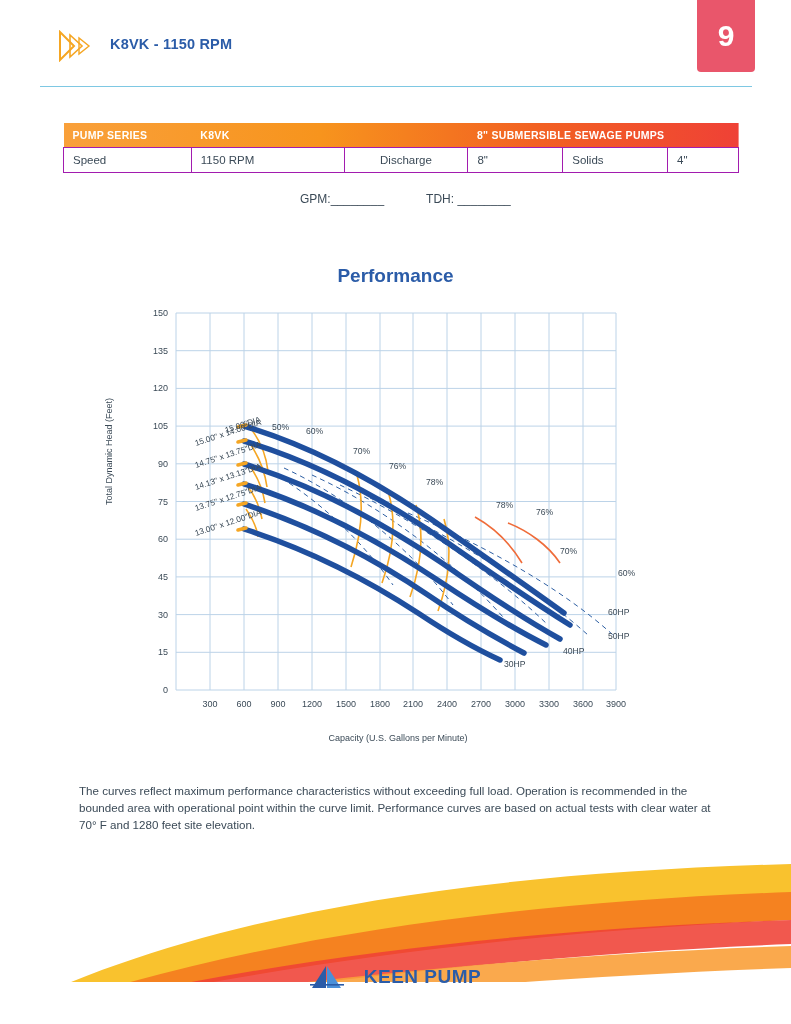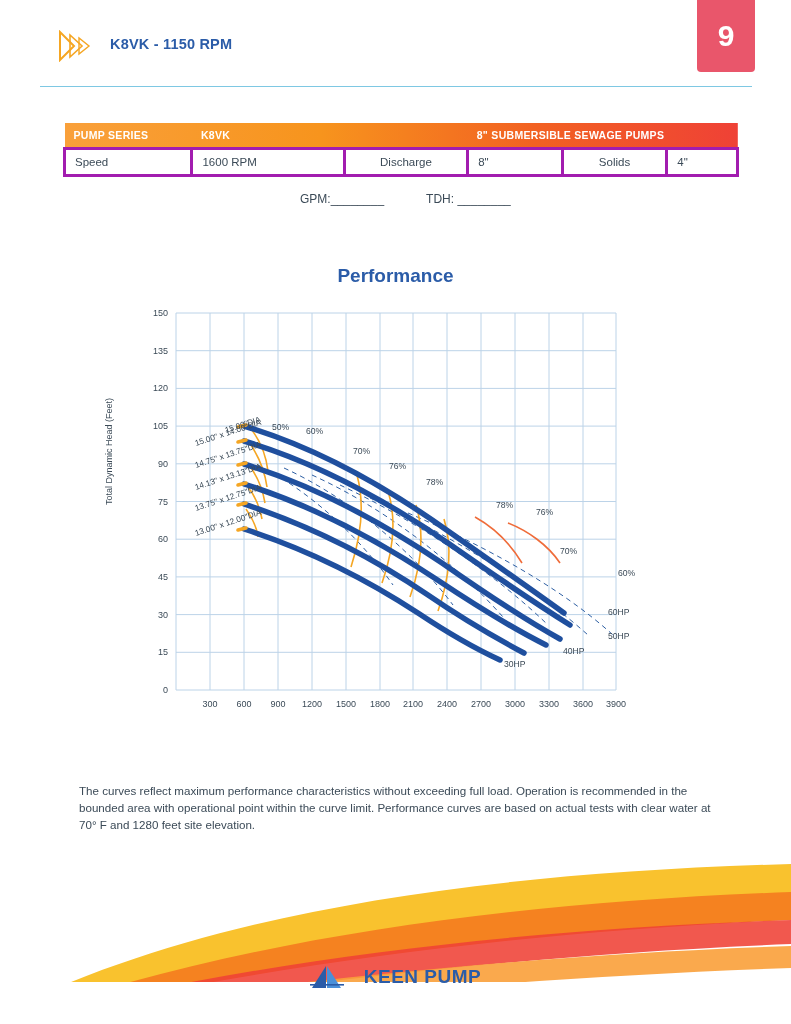--- a/index.html
+++ b/index.html
@@ -32,28 +32,28 @@
     background: #e9566b; border-radius: 0 0 4px 4px;
     color: #fff; font-size: 30px; font-weight: bold;
     display: flex; align-items: center; justify-content: center;
   }
 
   
   .spec-table {
     position: absolute; left: 63px; top: 123px; width: 676px;
     border-collapse: collapse; font-size: 11.5px; color: #3b4a57;
   }
-  .spec-table td { border: 3px solid #a21caf; padding: 6px 9px; height: 24px; }
+  .spec-table td { border: 1px solid #a21caf; padding: 6px 9px; height: 24px; }
   .spec-head td {
     color: #ffffff; font-weight: bold; border: none; letter-spacing: .3px;
     font-size: 10.5px; height: 22px;
   }
   .spec-head { background: linear-gradient(to right, #f9a03a 0%, #f7941d 38%, #f26122 70%, #ef4136 100%); }
   .c1 { width: 128px; } .c2 { width: 153px; } .c3 { width: 124px; text-align: center; }
-  .c4 { width: 95px; } .c5 { width: 105px; text-align: center; } .c6 { width: 71px; }
+  .c4 { width: 95px; } .c5 { width: 105px; } .c6 { width: 71px; }
 
   .fill-line {
     position: absolute; left: 300px; top: 192px;
     font-size: 12px; color: #3b4a57;
   }
   .fill-line .gap { display: inline-block; width: 42px; }
 
   
   .perf-title {
     position: absolute; top: 265px; left: 0; width: 791px; text-align: center;
@@ -105,37 +105,38 @@
   <table class="spec-table">
     <tbody>
         <tr class="spec-head">
       <td class="c1">PUMP SERIES</td>
       <td class="c2">K8VK</td>
       <td class="c3"></td>
       <td class="c4" colspan="3">8" SUBMERSIBLE SEWAGE PUMPS</td>
     </tr>
     <tr>
       <td class="c1">Speed</td>
-      <td class="c2">1600 RPM</td>
+      <td class="c2">1150 RPM</td>
       <td class="c3">Discharge</td>
       <td class="c4">8"</td>
       <td class="c5">Solids</td>
       <td class="c6">4"</td>
     </tr>
   </tbody>
     </table>
 
   <div class="fill-line">
     <span>GPM:</span><span>________</span><span class="gap"></span><span>TDH:</span>&nbsp;<span>________</span>
   </div>
 
   <div class="perf-title">Performance</div>
 
   <div class="chart-wrap">
     <div class="y-axis-label">Total Dynamic Head (Feet)</div>
+    <div class="x-axis-label">Capacity (U.S. Gallons per Minute)</div>
 
     <svg class="plot" width="580" height="420" viewBox="0 0 580 420">
 
       <g stroke="#bcd3e8" stroke-width="1" fill="none">
 
         <line x1="68" y1="8" x2="68" y2="385"></line>
         <line x1="102" y1="8" x2="102" y2="385"></line>
         <line x1="136" y1="8" x2="136" y2="385"></line>
         <line x1="170" y1="8" x2="170" y2="385"></line>
         <line x1="204" y1="8" x2="204" y2="385"></line>

